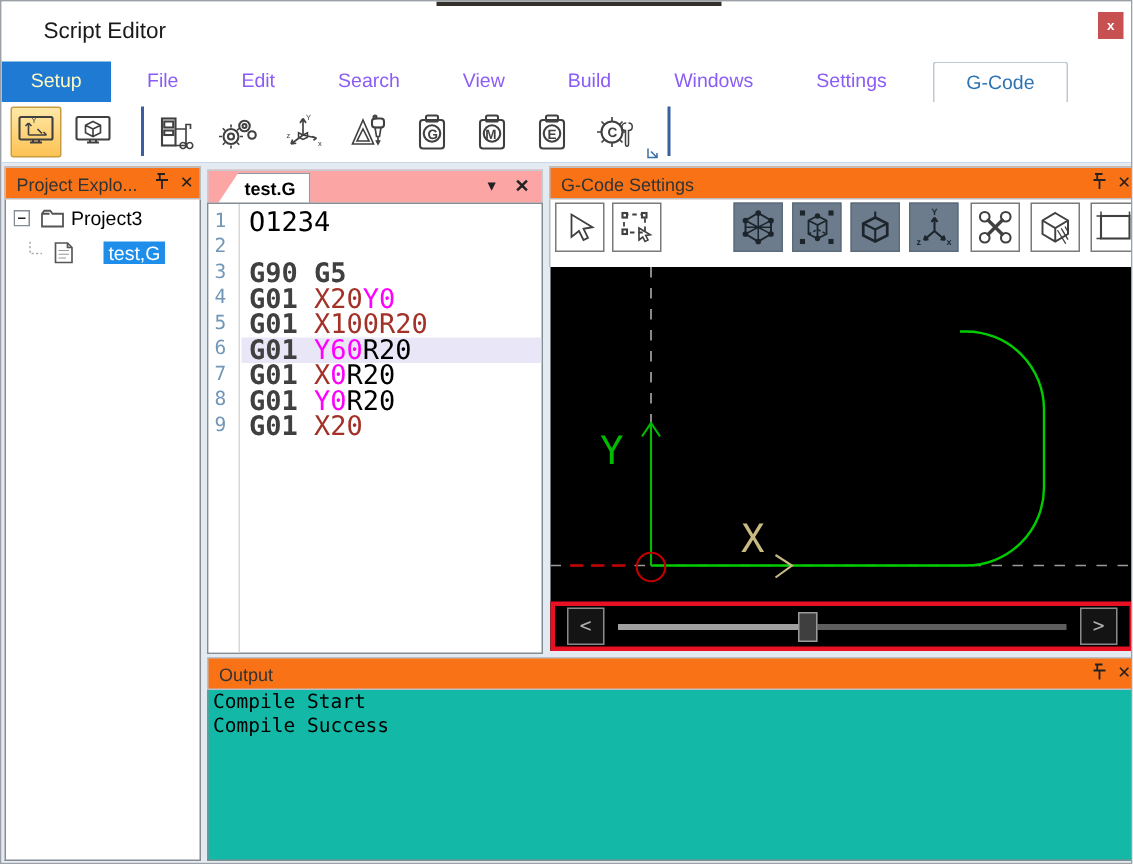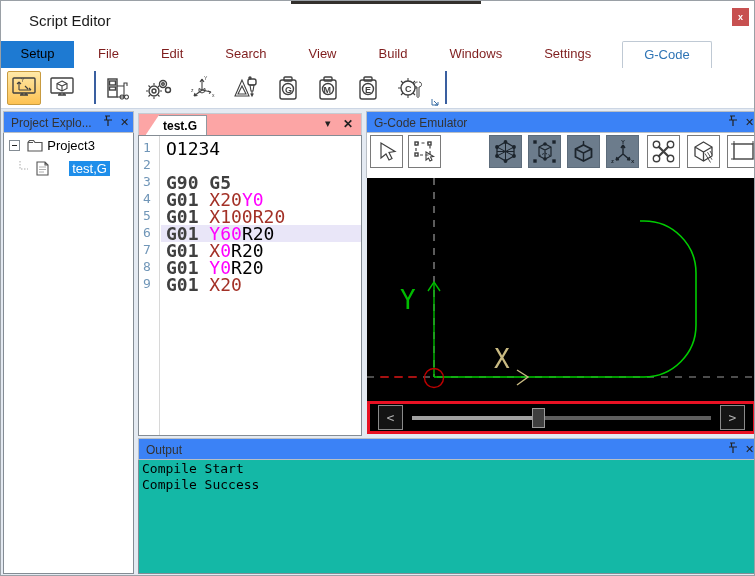--- a/index.html
+++ b/index.html
@@ -8,41 +8,41 @@
 
   
   #sliver { position:absolute; left:290px; top:0; width:190px; height:3px; background:#33302c; }
   #titlebar { position:absolute; left:0; top:0; width:100%; height:39px; background:#fff; }
   #title { position:absolute; left:28px; top:11px; font-size:15px; color:#1a1a1a; }
   #close-btn { position:absolute; left:731px; top:7px; width:17px; height:18px; background:#c75050; color:#fff;
     font-size:9px; font-weight:bold; text-align:center; line-height:18px; cursor:default; }
 
   
   #menubar { position:absolute; left:0; top:40px; width:100%; height:27px; background:#fff; }
-  #setup-btn { position:absolute; left:0; top:0; width:73px; height:27px; background:#1e7ad2; color:#000000;
+  #setup-btn { position:absolute; left:0; top:0; width:73px; height:27px; background:#1e7ad2; color:#fef9c3;
     font-size:13px; text-align:center; line-height:26px; }
   #menu-tabs { position:absolute; left:76px; top:0; height:27px; display:flex; }
-  .mtab { padding:0 21px; font-size:13px; color:#7f1d1d; line-height:26px; }
+  .mtab { padding:0 21px; font-size:13px; color:#8b5cf6; line-height:26px; }
   .mtab.active { color:#2e74b5; background:#fff; border:1px solid #bfc9d4; border-bottom:none;
     border-radius:2px 2px 0 0; margin-left:10px; }
 
   
   #ribbon { position:absolute; left:0; top:67px; width:100%; height:41px; background:#fff; border-bottom:1px solid #ccd6e4; }
   .rbtn { position:absolute; top:3px; width:34px; height:34px; display:flex; align-items:center; justify-content:center; }
   .rbtn.selected { background:linear-gradient(#ffe9a8,#fdc253); border:1px solid #c89b40; border-radius:2px; }
   .rsep { position:absolute; top:3px; width:2px; height:33px; background:#3a5fa0; }
   #dialog-launcher { position:absolute; left:430px; top:30px; width:9px; height:9px; }
   svg.ic { stroke:#404040; fill:none; stroke-width:1.4; }
   svg.ic text { stroke:none; fill:#404040; font-family:"Liberation Sans",sans-serif; }
 
   
   #workbg { position:absolute; left:0; top:108px; width:100%; height:467px; background:#e4eaf2; }
 
   
-  .phead { position:absolute; height:22px; background:#3b82f6; border:1px solid #b9bfc6; font-size:12px; color:#333; }
+  .phead { position:absolute; height:22px; background:#f97316; border:1px solid #b9bfc6; font-size:12px; color:#333; }
   .phead .ptitle { position:absolute; left:7px; top:4px; white-space:nowrap; overflow:hidden; }
   .hicon { position:absolute; top:3px; width:15px; height:15px; text-align:center; font-size:11px; color:#222; line-height:15px; }
 
   
   #pe-head { left:2px; top:110px; width:131px; }
   #pe-body { position:absolute; left:2px; top:132px; width:131px; height:441px; background:#fff; border:1px solid #848c94; border-top:none; }
   .trow { position:absolute; height:18px; font-size:13px; color:#000; }
   #pe-sel { background:#1e8eea; color:#fff; padding:0 3px;margin-left:17px; }
 
   
@@ -256,21 +256,21 @@
         <div class="cline"><span class="c-g">G01</span><span class="c-k"> </span><span class="c-x">X20</span><span class="c-y">Y0</span></div>
         <div class="cline"><span class="c-g">G01</span><span class="c-k"> </span><span class="c-x">X100</span><span class="c-x">R20</span></div>
         <div class="cline cur"><span class="c-g">G01</span><span class="c-k"> </span><span class="c-y">Y60</span><span class="c-k">R20</span></div>
         <div class="cline"><span class="c-g">G01</span><span class="c-k"> </span><span class="c-x">X</span><span class="c-y">0</span><span class="c-k">R20</span></div>
         <div class="cline"><span class="c-g">G01</span><span class="c-k"> </span><span class="c-y">Y0</span><span class="c-k">R20</span></div>
         <div class="cline"><span class="c-g">G01</span><span class="c-k"> </span><span class="c-x">X20</span></div>
       </div>
   </div>
 
   <div class="phead" id="em-head">
-    <span class="ptitle">G-Code Emulator</span>
+    <span class="ptitle">G-Code Settings</span>
     <span class="hicon" style="left:358px">
       <svg width="10" height="12" viewBox="0 0 10 12">
           <path d="M2 1h5M3.5 1v4M1 5h8M5 5v6" stroke="#222" fill="none" stroke-width="1.2"></path>
         </svg>
     </span>
     <span class="hicon" style="left:375px">✕</span>
   </div>
   <div id="em-toolbar">
     <div class="ebtn" style="left:3px">
       <svg class="ic" width="26" height="26" viewBox="0 0 26 26">

